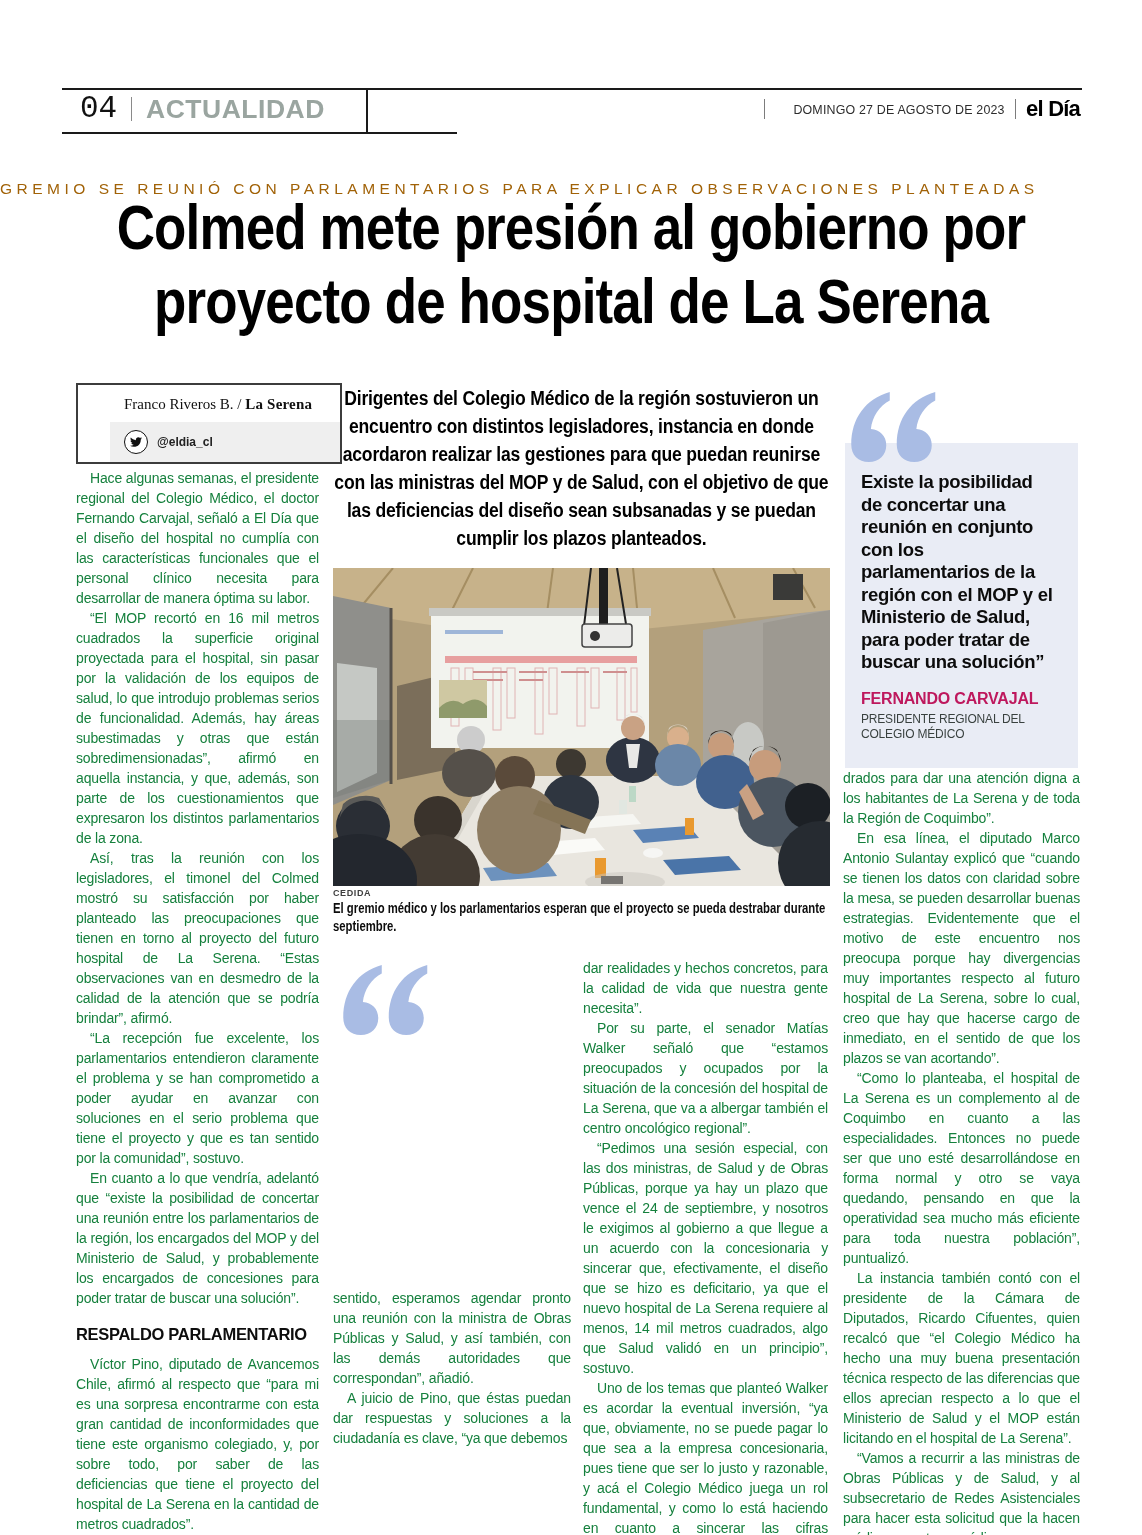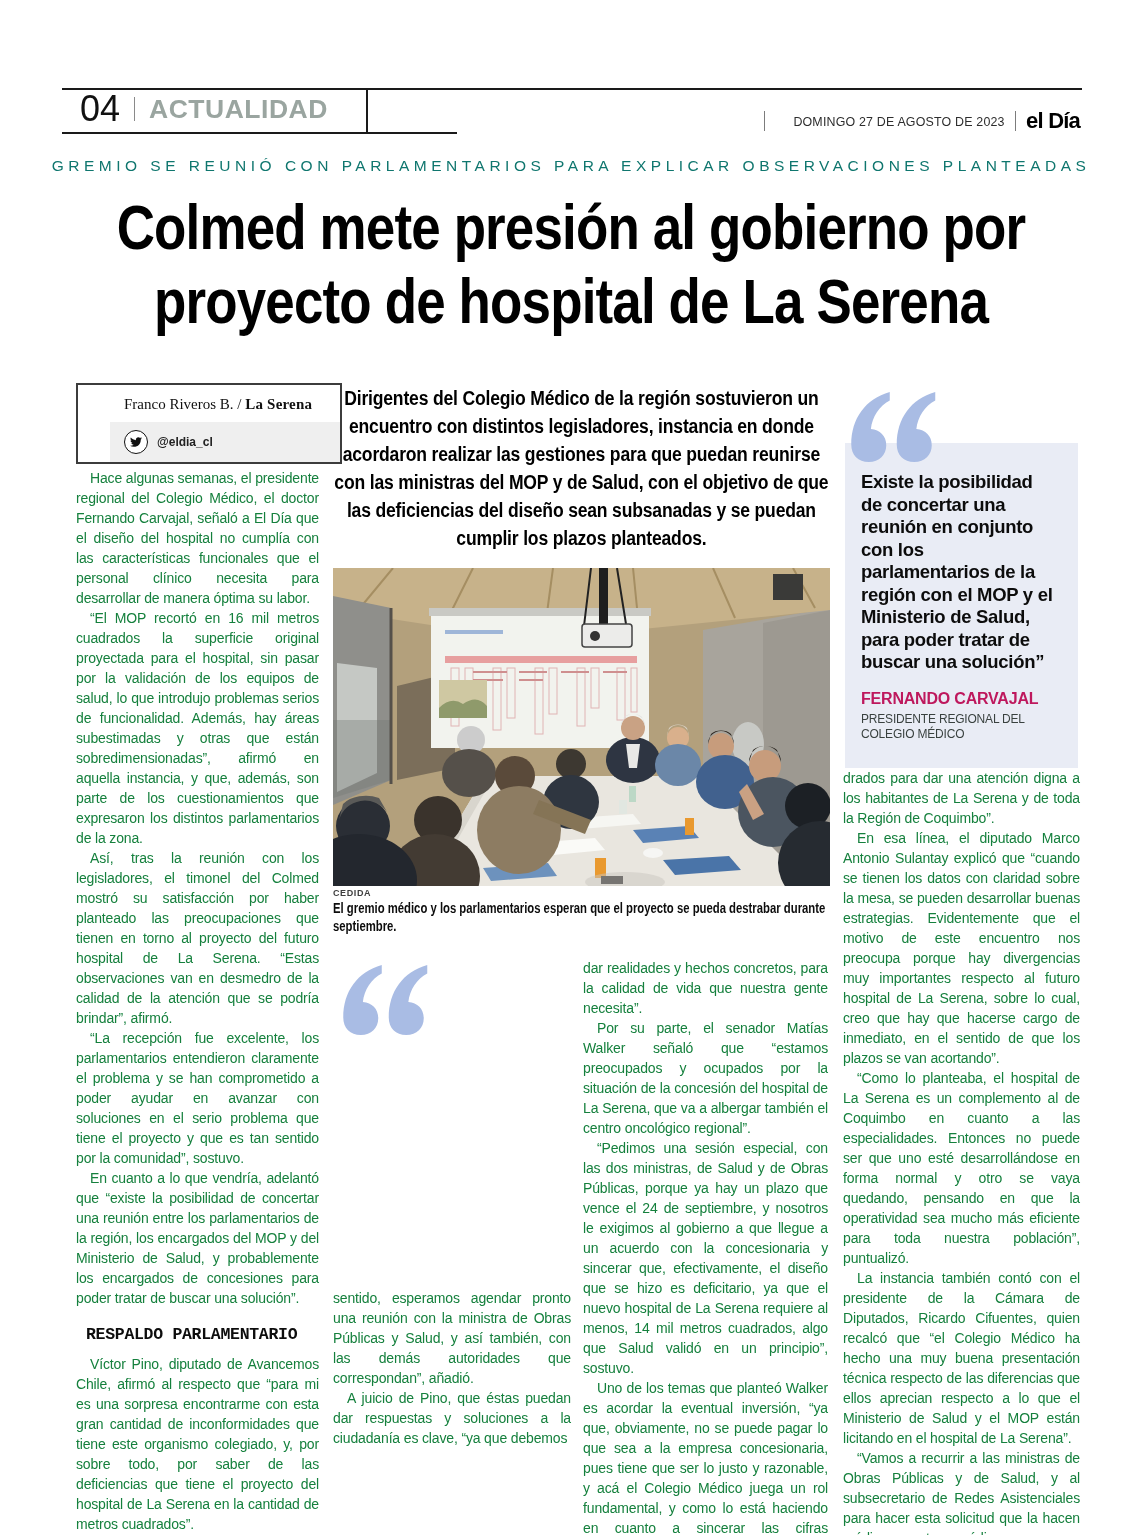--- a/index.html
+++ b/index.html
@@ -4,31 +4,31 @@
 <style>
   html,body{margin:0;padding:0;background:#e5e5e5;}
   .page{position:relative;width:1142px;height:1535px;margin:0 auto;background:#ffffff;
         font-family:"Liberation Sans",sans-serif;color:#1c1c1c;overflow:hidden;}
 
   
   .rule-top{position:absolute;left:62px;right:60px;top:88px;height:2px;background:#1a1a1a;}
   .hdr-left-rule{position:absolute;left:62px;top:132px;width:395px;height:2px;background:#1a1a1a;}
   .hdr-vrule{position:absolute;left:366px;top:89px;width:2px;height:45px;background:#1a1a1a;}
   .header-left{position:absolute;left:80px;top:92px;display:flex;align-items:center;gap:14px;}
-  .page-num{font-family:Liberation Sans, sans-serif;font-size:36px;line-height:34px;color:#111;}
+  .page-num{font-family:Liberation Mono, monospace;font-size:31px;line-height:34px;color:#111;}
   .hdr-pipe{width:1px;height:24px;background:#8a8a8a;}
   .section-label{font-weight:bold;font-size:26px;letter-spacing:0.5px;color:#9aa5a0;transform:scaleX(1.02);transform-origin:left center;}
-  .header-right{position:absolute;right:62px;top:108px;display:flex;align-items:center;gap:10px;}
+  .header-right{position:absolute;right:62px;top:96px;display:flex;align-items:center;gap:10px;}
   .date-pipe{width:1px;height:20px;background:#7c7c7c;}
   .issue-date{font-size:13.5px;letter-spacing:0.2px;color:#2d2d2d;transform:scaleX(0.92);transform-origin:right center;}
   .brand{font-size:22px;font-weight:bold;letter-spacing:-0.8px;color:#000;}
 
   
-  .kicker{position:absolute;left:0;right:0;top:157px;text-align:center;font-size:15.5px;
-          letter-spacing:4.5px;color:#0f766e;}
+  .kicker{position:absolute;left:0;right:0;top:180px;text-align:left;font-size:15.5px;
+          letter-spacing:4.5px;color:#a16207;}
   .headline{position:absolute;left:0;right:0;top:190px;text-align:center;transform:scaleX(0.84);}
   .hl-line{white-space:nowrap;font-weight:bold;font-size:63px;line-height:74px;color:#000;letter-spacing:-1px;}
 
   
   .byline-box{position:absolute;left:76px;top:383px;width:230px;border:2px solid #3c3c3c;background:#fff;padding-left:32px;}
   .byline-top{padding:11px 14px 9px;font-family:"Liberation Serif",serif;font-size:15px;color:#111;}
   .byline-top b{letter-spacing:0.2px;}
   .byline-social{background:#efefef;margin:0;padding:8px 14px;display:flex;align-items:center;gap:9px;}
   .tw-icon{width:22px;height:22px;border:1.6px solid #111;border-radius:50%;display:flex;align-items:center;justify-content:center;background:#fff;}
   .tw-icon svg{width:12px;height:12px;}
@@ -36,21 +36,21 @@
 
   
   .lead{position:absolute;left:333px;top:384px;width:552px;transform:scaleX(0.9);transform-origin:left top;
         text-align:center;font-weight:bold;font-size:19.5px;line-height:28px;color:#000;letter-spacing:-0.2px;}
 
   
   .body-copy p{margin:0;text-align:justify;text-indent:14px;font-size:14px;line-height:20px;
                letter-spacing:-0.15px;color:#15803d;}
   .cont p:first-child{text-indent:0;}
   .col1{position:absolute;left:76px;top:468px;width:243px;}
-  .subhead{margin:17px 10px 10px;font-weight:bold;font-size:16.5px;letter-spacing:-0.3px;color:#0d0d0d;font-family:Liberation Mono, monospace;}
+  .subhead{margin:17px 0 10px;font-weight:bold;font-size:16.5px;letter-spacing:-0.3px;color:#0d0d0d;}
   .col3-text{position:absolute;left:333px;top:1288px;width:238px;}
   .col4-text{position:absolute;left:583px;top:958px;width:245px;}
   .col5-text{position:absolute;left:843px;top:768px;width:237px;}
 
   
   .photo-wrap{position:absolute;left:333px;top:568px;width:497px;height:318px;background:#b3a07c;}
   .photo-wrap svg{display:block;width:100%;height:100%;}
   .credit{position:absolute;left:333px;top:888px;width:497px;font-size:9px;font-weight:bold;
           color:#3f3f3f;letter-spacing:0.6px;}
   .caption{position:absolute;left:333px;top:900px;width:606px;transform:scaleX(0.82);transform-origin:left top;

